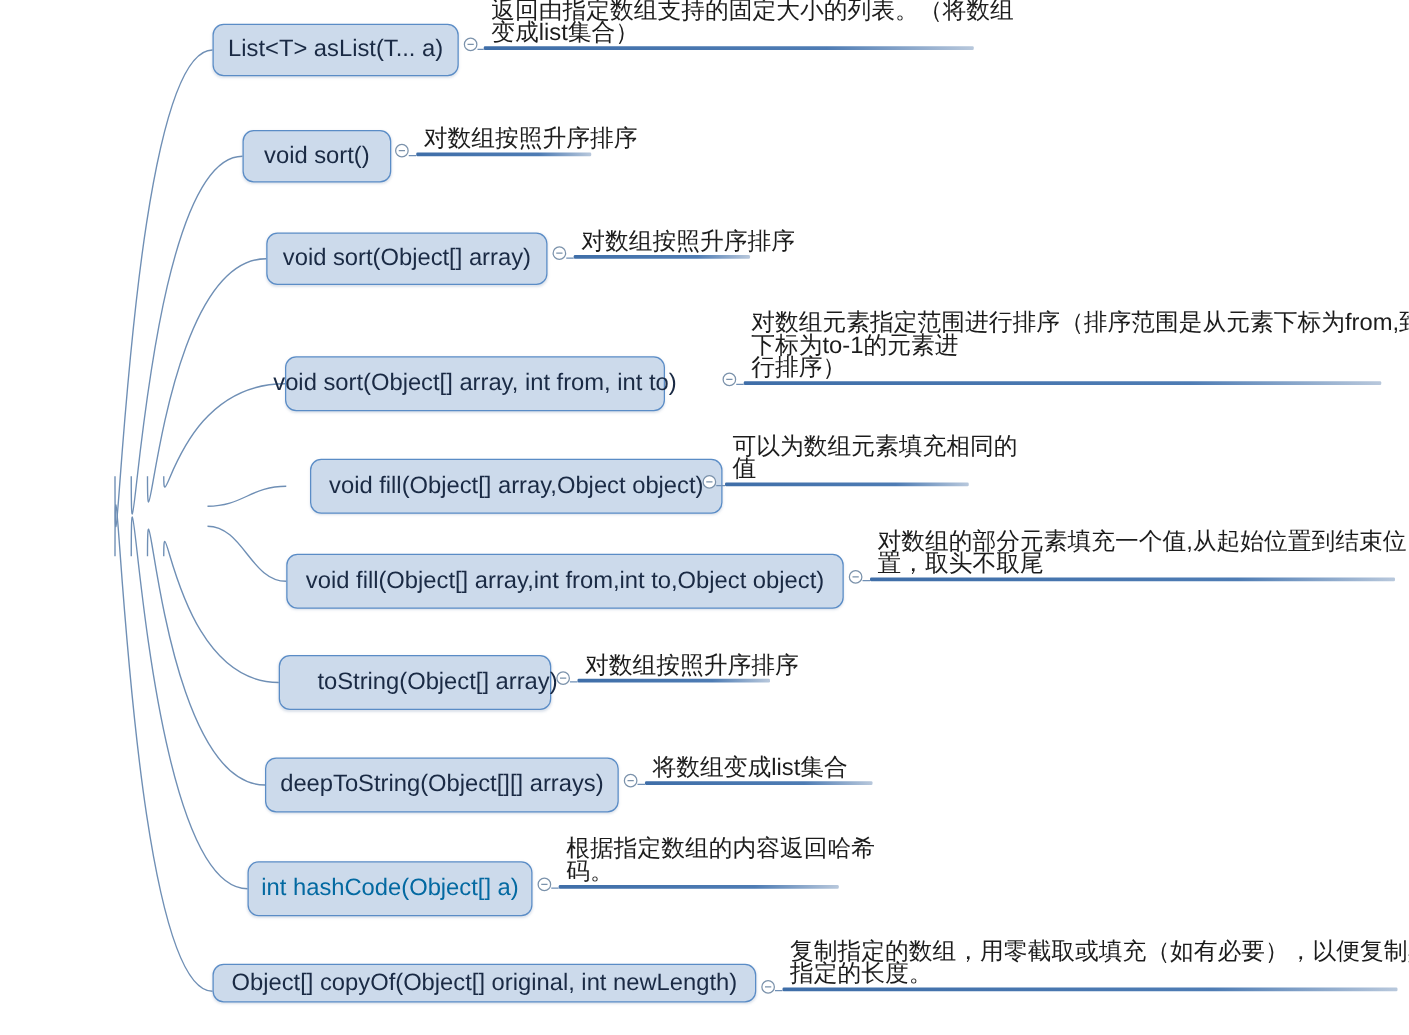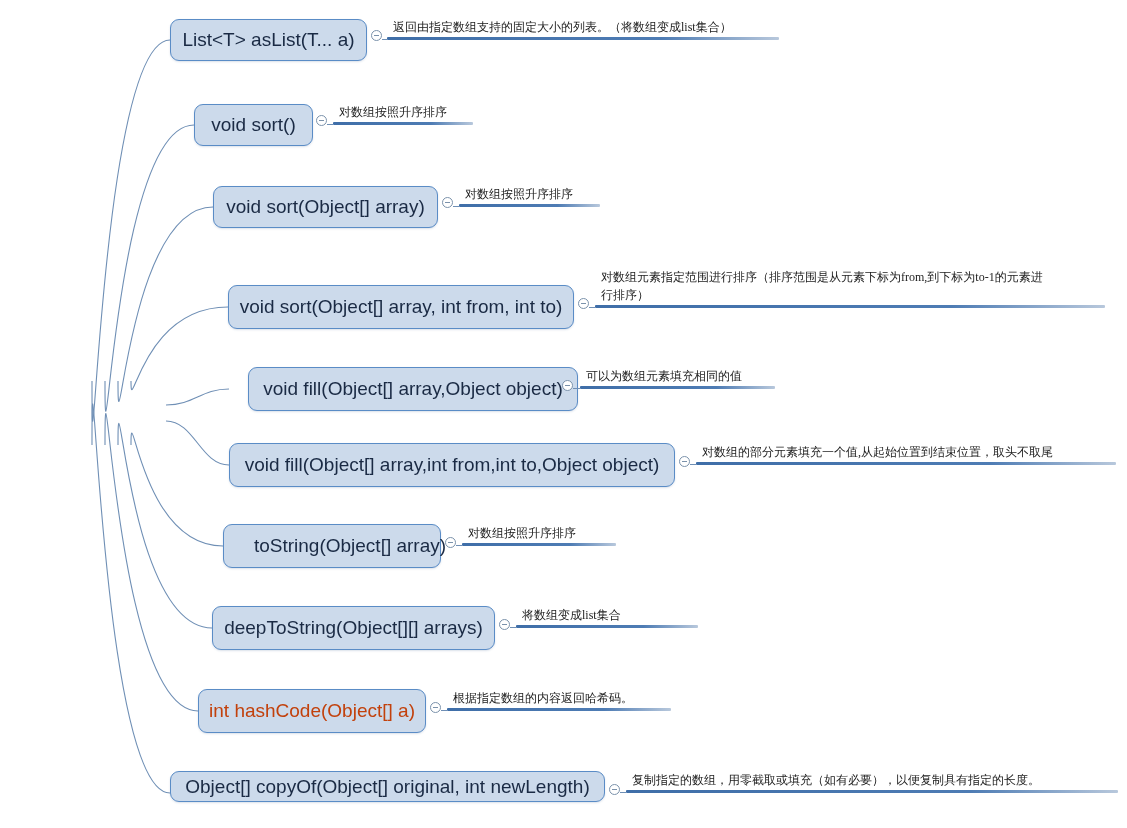--- a/index.html
+++ b/index.html
@@ -78,25 +78,25 @@
     background: #7b92ab;
   }
   
   .note {
     position: absolute;
   }
   .note-text {
     position: absolute;
     left: 6px;
     bottom: 4px;
-    font-size: 12px;
+    font-size: 19px;
     line-height: 18px;
     color: #1c1c1c;
     white-space: pre-line;
-    font-family: Liberation Serif, serif;
+    font-family: Liberation Sans, sans-serif;
   }
   .note-rule {
     position: absolute;
     left: 0;
     bottom: 0;
     height: 2.6px;
     background: linear-gradient(to right, #3f6ea8 0%, #4e7cb4 70%, #b8c8dc 100%);
     border-radius: 1px;
   }
   .note-stem {
@@ -146,21 +146,21 @@
       <div class="note-stem" style="left: 327px; top: 124px; width: 6px; bottom: auto;"></div>
       <div class="topic-node" style="left: 213px; top: 186px; width: 225px; height: 42px; background: rgb(204, 218, 235); border-color: rgb(90, 140, 198); color: rgb(26, 42, 68);">
         <span>void sort(Object[] array)</span>
       </div>
       <div class="toggle" style="left: 442px; top: 197px;"></div>
       <div class="note" style="left: 459px; top: 181px; width: 141px; height: 26px;">
         <div class="note-rule" style="width: 141px;"></div>
         <div class="note-text" style="width: 181px;">对数组按照升序排序</div>
       </div>
       <div class="note-stem" style="left: 453px; top: 206px; width: 6px; bottom: auto;"></div>
-      <div class="topic-node" style="left: 228px; top: 285px; width: 346px; height: 44px; background: rgb(204, 218, 235); border-color: rgb(90, 140, 198); color: rgb(26, 42, 68);">
+      <div class="topic-node" style="left: 228px; top: 285px; width: 304px; height: 44px; background: rgb(204, 218, 235); border-color: rgb(90, 140, 198); color: rgb(26, 42, 68);">
         <span>void sort(Object[] array, int from, int to)</span>
       </div>
       <div class="toggle" style="left: 578px; top: 298px;"></div>
       <div class="note" style="left: 595px; top: 264px; width: 510px; height: 44px;">
         <div class="note-rule" style="width: 510px;"></div>
         <div class="note-text" style="width: 550px;">对数组元素指定范围进行排序（排序范围是从元素下标为from,到下标为to-1的元素进
 行排序）</div>
       </div>
       <div class="note-stem" style="left: 589px; top: 307px; width: 6px; bottom: auto;"></div>
       <div class="topic-node" style="left: 229px; top: 367px; width: 330px; height: 44px; background: rgb(204, 218, 235); border-color: rgb(90, 140, 198); color: rgb(26, 42, 68); margin-left: 19px;">
@@ -192,21 +192,21 @@
       <div class="note-stem" style="left: 456px; top: 545px; width: 6px; bottom: auto;"></div>
       <div class="topic-node" style="left: 212px; top: 606px; width: 283px; height: 44px; background: rgb(204, 218, 235); border-color: rgb(90, 140, 198); color: rgb(26, 42, 68);">
         <span>deepToString(Object[][] arrays)</span>
       </div>
       <div class="toggle" style="left: 499px; top: 619px;"></div>
       <div class="note" style="left: 516px; top: 602px; width: 182px; height: 26px;">
         <div class="note-rule" style="width: 182px;"></div>
         <div class="note-text" style="width: 222px;">将数组变成list集合</div>
       </div>
       <div class="note-stem" style="left: 510px; top: 627px; width: 6px; bottom: auto;"></div>
-      <div class="topic-node" style="left: 198px; top: 689px; width: 228px; height: 44px; background: rgb(204, 218, 235); border-color: rgb(90, 140, 198); color: #c2410c;">
+      <div class="topic-node" style="left: 198px; top: 689px; width: 228px; height: 44px; background: rgb(204, 218, 235); border-color: rgb(90, 140, 198); color: #0369a1;">
         <span>int hashCode(Object[] a)</span>
       </div>
       <div class="toggle" style="left: 430px; top: 702px;"></div>
       <div class="note" style="left: 447px; top: 685px; width: 224px; height: 26px;">
         <div class="note-rule" style="width: 224px;"></div>
         <div class="note-text" style="width: 264px;">根据指定数组的内容返回哈希码。</div>
       </div>
       <div class="note-stem" style="left: 441px; top: 710px; width: 6px; bottom: auto;"></div>
       <div class="topic-node" style="left: 170px; top: 771px; width: 435px; height: 31px; background: rgb(204, 218, 235); border-color: rgb(90, 140, 198); color: rgb(26, 42, 68);">
         <span>Object[] copyOf(Object[] original, int newLength)</span>

